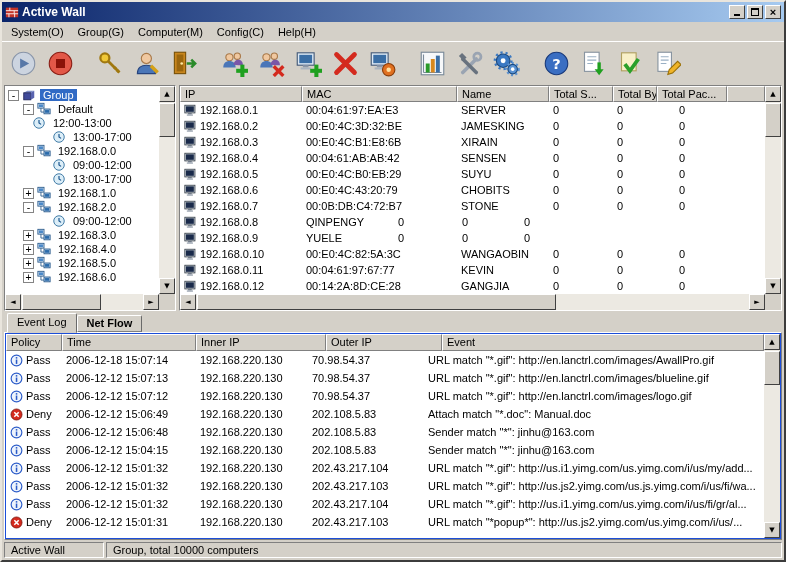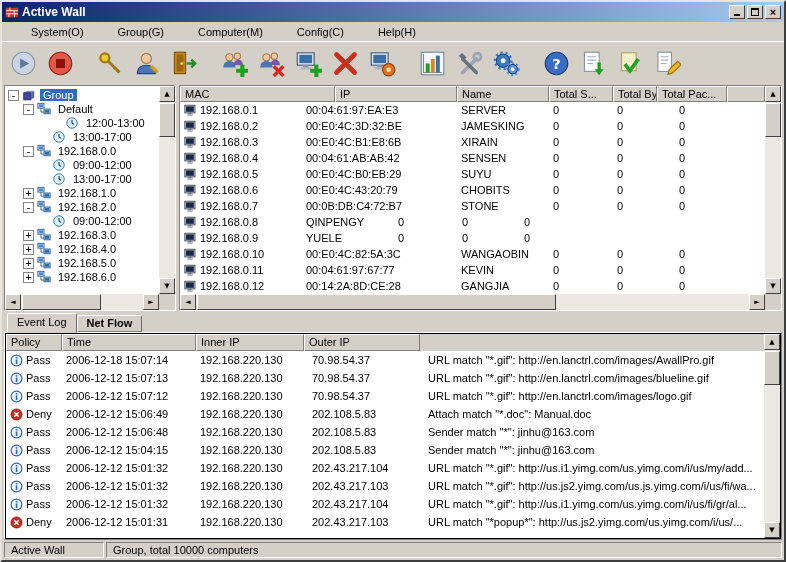--- a/index.html
+++ b/index.html
@@ -16,21 +16,21 @@
   .win-buttons { display:flex; gap:2px; }
   .win-btn { width:16px; height:14px; background:#d4d0c8; border:1px solid;
              border-color:#fff #404040 #404040 #fff; display:flex; align-items:center;
              justify-content:center; }
   .glyph-min { width:6px; height:8px; border-bottom:2px solid #000; }
   .glyph-max { width:8px; height:8px; border:1px solid #000; border-top-width:2px; }
   .glyph-close { font-size:11px; font-weight:bold; line-height:10px; }
 
   
   .menubar { height:19px; flex:0 0 auto; display:flex; align-items:center; padding-left:2px; }
-  .menu-item { padding:2px 7px; white-space:nowrap;margin-left:20px; }
+  .menu-item { padding:2px 7px; white-space:nowrap; }
 
   
   .toolbar { height:44px; flex:0 0 auto; display:flex; align-items:center; padding:2px 3px;
              border-top:1px solid #fff; }
   .tb-group { display:flex; margin-right:13px; }
   .tb-btn { width:37px; height:37px; display:flex; align-items:center; justify-content:center; }
   .tb-btn .icon svg { width:27px; height:27px; }
   .icon { display:inline-flex; line-height:0; }
 
   
@@ -85,21 +85,21 @@
   .hscroll .sb-thumb { top:0; bottom:0; left:1px; width:65%; }
 
   
   .bottom { height:229px; flex:0 0 auto; display:flex; flex-direction:column; padding:0 2px; }
   .tabstrip { height:21px; flex:0 0 auto; display:flex; align-items:flex-end; padding-left:3px;
               position:relative; z-index:2; }
   .tab { background:#d4d0c8; border:1px solid; border-color:#fff #6a6a6a #d4d0c8 #fff;
          border-radius:2px 2px 0 0; padding:2px 9px; white-space:nowrap; }
   .tab.active { padding-bottom:4px; margin-bottom:-1px; }
   .tab.inactive { padding-top:1px; padding-bottom:2px; border-bottom:1px solid #808080;font-weight:bold; }
-  .tabpane { flex:1; border:1px solid; border-color:#fff #808080 #808080 #fff; background:#000000;
+  .tabpane { flex:1; border:1px solid; border-color:#fff #808080 #808080 #fff; background:#1d4ed8;
              padding:1px; display:flex; overflow:hidden; }
   .event-table { flex:1; display:grid; grid-template-columns:1fr 16px; grid-template-rows:17px 1fr;
                  background:#fff; overflow:hidden; }
   .ev-h  { grid-row:1; grid-column:1; }
   .ev-b  { grid-row:2; grid-column:1; }
   .ev-vs { grid-row:1 / 3; grid-column:2; }
   .ev-b .trow { height:18px; }
 
   
   .statusbar { height:20px; flex:0 0 auto; display:flex; gap:2px; padding:2px; }
@@ -340,21 +340,21 @@
               <svg viewBox="0 0 16 16">
                 <rect x="1" y="1.5" width="7" height="5.5" fill="#d4e4f4" stroke="#2a5a8a"></rect>
                 <rect x="2.2" y="2.7" width="4.6" height="3.1" fill="#4a88c8"></rect>
                 <path d="M4.5 7v4.5H8" stroke="#2a5a8a" fill="none"></path>
                 <rect x="8" y="8" width="7" height="5.5" fill="#a8c8e8" stroke="#2a5a8a"></rect>
                 <rect x="9.2" y="9.2" width="4.6" height="3.1" fill="#2a6aaa"></rect>
               </svg>
             </span>
             <span class="tree-label">Default</span>
           </div>
-          <div class="tree-row" style="padding-left:46px">
+          <div class="tree-row" style="padding-left:13px">
             <span class="exp-spacer"></span>
             <span class="icon tree-ic">
               <svg viewBox="0 0 16 16">
                 <circle cx="8" cy="8" r="6" fill="#dceef8" stroke="#2a6a9a"></circle>
                 <path d="M8 4.5V8l2.4 1.6" stroke="#14508a" stroke-width="1.3" fill="none"></path>
               </svg>
             </span>
             <span class="tree-label">12:00-13:00</span>
           </div>
           <div class="tree-row" style="padding-left:33px">
@@ -501,22 +501,22 @@
           <div class="sb-track">
             <div class="sb-thumb"></div>
           </div>
           <div class="sb-btn">►</div>
         </div>
       <div class="tr-corner"></div>
     </div>
     <div class="splitter"></div>
     <div class="table-panel sunken">
       <div class="lv-header tp-header">
+          <div class="th" style="width:122px">IP</div>
           <div class="th" style="width:155px">MAC</div>
-          <div class="th" style="width:122px">IP</div>
           <div class="th" style="width:92px">Name</div>
           <div class="th" style="width:64px">Total S...</div>
           <div class="th" style="width:44px">Total Byte</div>
           <div class="th" style="width:70px">Total Pac...</div>
           <div class="th fill"></div>
         </div>
       <div class="lv-body tp-body">
           <div class="trow">
             <div class="td" style="width:122px">
               <span class="icon row-ic">
@@ -753,22 +753,23 @@
   <div class="bottom">
     <div class="tabstrip">
       <div class="tab active">Event Log</div>
       <div class="tab inactive">Net Flow</div>
     </div>
     <div class="tabpane">
       <div class="event-table">
         <div class="lv-header ev-h">
             <div class="th" style="width:56px">Policy</div>
             <div class="th" style="width:134px">Time</div>
-            <div class="th" style="width:108px">Inner IP</div>
+            <div class="th" style="width:130px">Inner IP</div>
             <div class="th" style="width:116px">Outer IP</div>
+            <div class="th" style="flex:1 1 auto">Event</div>
           </div>
         <div class="lv-body ev-b">
             <div class="trow">
               <div class="td" style="width:56px">
                 <span class="icon row-ic">
                   <svg viewBox="0 0 16 16">
                     <circle cx="8" cy="8" r="6.6" fill="#eef4fc" stroke="#2a5ac8" stroke-width="1.4"></circle>
                     <rect x="7.1" y="3.8" width="1.9" height="1.9" fill="#2a5ac8"></rect>
                     <rect x="7.1" y="6.8" width="1.9" height="5.4" fill="#2a5ac8"></rect>
                   </svg>

